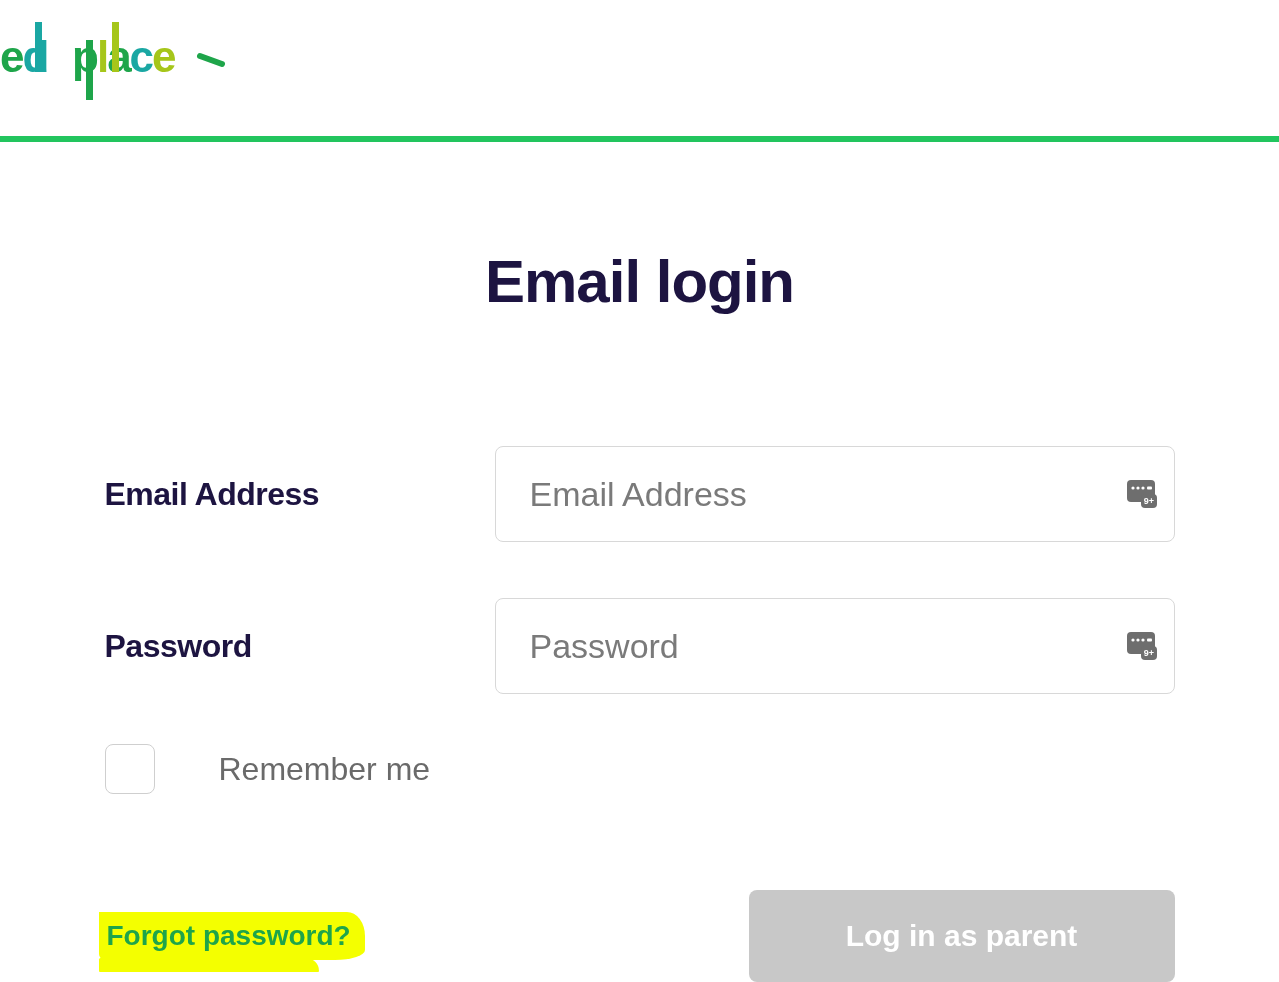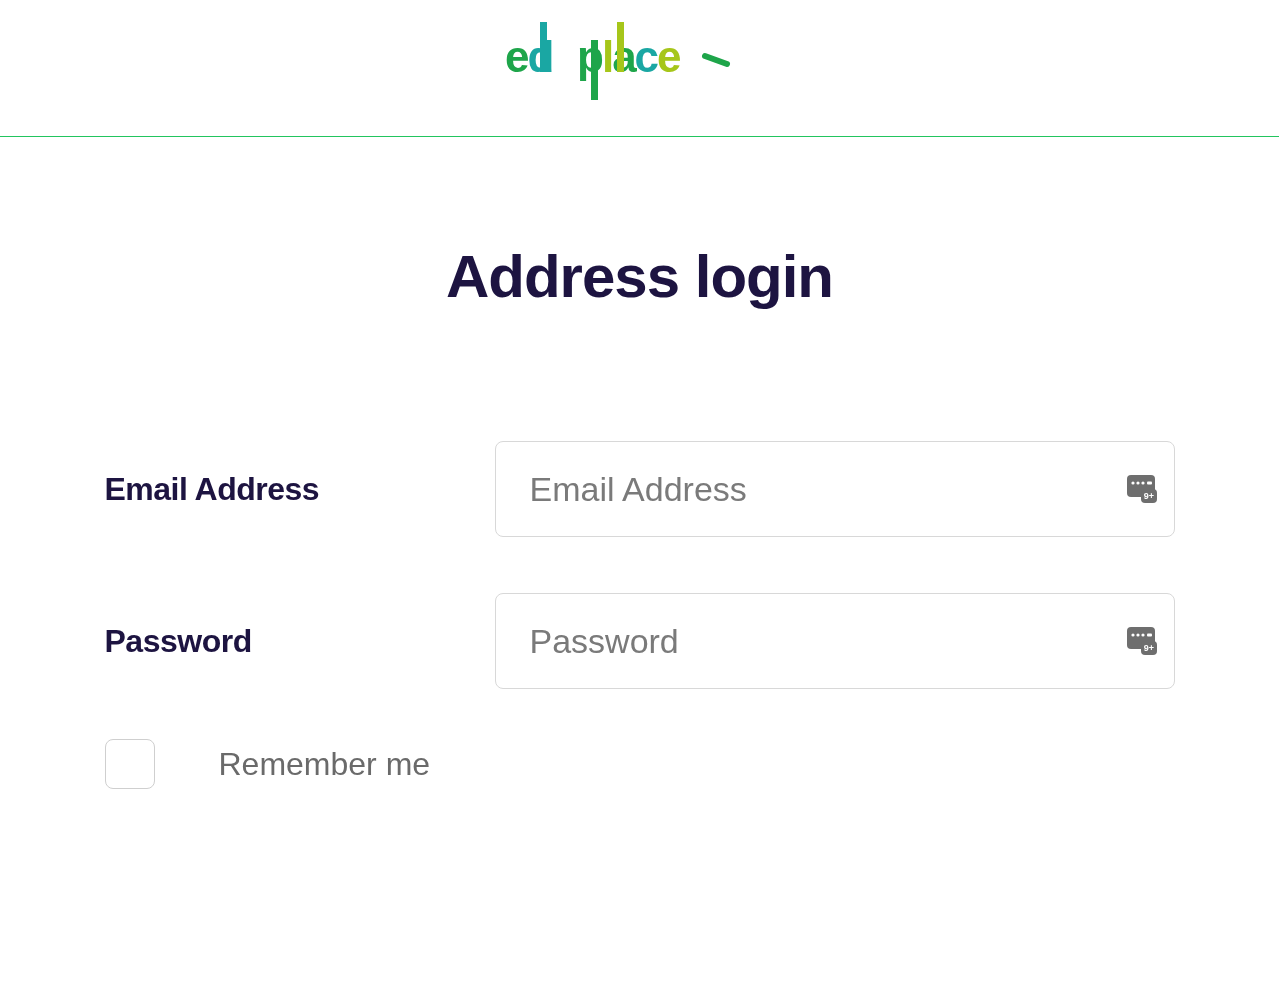--- a/index.html
+++ b/index.html
@@ -1,23 +1,23 @@
 <!DOCTYPE html>
 <html><head>
 <meta charset="utf-8">
 <style>
   * { box-sizing: border-box; margin: 0; padding: 0; }
   html, body { width: 100%; height: 100%; background: #fff; font-family: "Segoe UI", Arial, sans-serif; }
   body { display: flex; flex-direction: column; align-items: center; }
 
   .header {
     width: 100%;
-    border-bottom: 1px solid #22c55e;
-    display: flex;
-    justify-content: center;
+    border-bottom: 6px solid #22c55e;
+    display: flex;
+    justify-content: flex-start;
     padding: 22px 0 30px 0;
   }
 
   .main {
     width: 100%;
     max-width: 1090px;
     padding: 0 10px;
   }
 
   .title {
@@ -168,21 +168,21 @@
       </text>
       <rect x="35" y="0" width="7" height="50" fill="#1aa7a3"></rect>
       <rect x="86" y="18" width="7" height="60" fill="#1ea54a"></rect>
       <rect x="112" y="0" width="7" height="50" fill="#a6c61a"></rect>
       <line x1="200" y1="34" x2="222" y2="42" stroke="#1ea54a" stroke-width="6" stroke-linecap="round"></line>
     </svg>
   </div>
 </header>
 
 <main class="main">
-  <h1 class="title">Address login</h1>
+  <h1 class="title">Email login</h1>
 
   <div class="form">
 
     <label class="label">Email Address</label>
     <div class="input-wrap">
       <input class="input" type="email" placeholder="Email Address" style="">
       <span class="pw-icon">
         <svg width="30" height="28" viewBox="0 0 30 28">
           <rect x="0" y="0" width="28" height="22" rx="4" fill="#6e6e6e"></rect>
           <circle cx="6" cy="8" r="1.6" fill="#fff"></circle>
@@ -209,15 +209,23 @@
           <text x="22" y="24" font-size="9" font-weight="700" fill="#fff" text-anchor="middle">9+</text>
         </svg>
       </span>
     </div>
 
     <div class="remember-row">
       <div class="checkbox" role="checkbox" aria-checked="false"></div>
       <span class="remember-text">Remember me</span>
     </div>
 
+    <div class="bottom-row">
+      <span class="forgot-wrap">
+        <span class="highlight"></span>
+        <span class="highlight-tail"></span>
+        <button class="forgot" type="button">Forgot password?</button>
+      </span>
+      <button class="login-btn" type="button">Log in as parent</button>
+    </div>
 
   </div>
 </main>
 
 </body></html>

